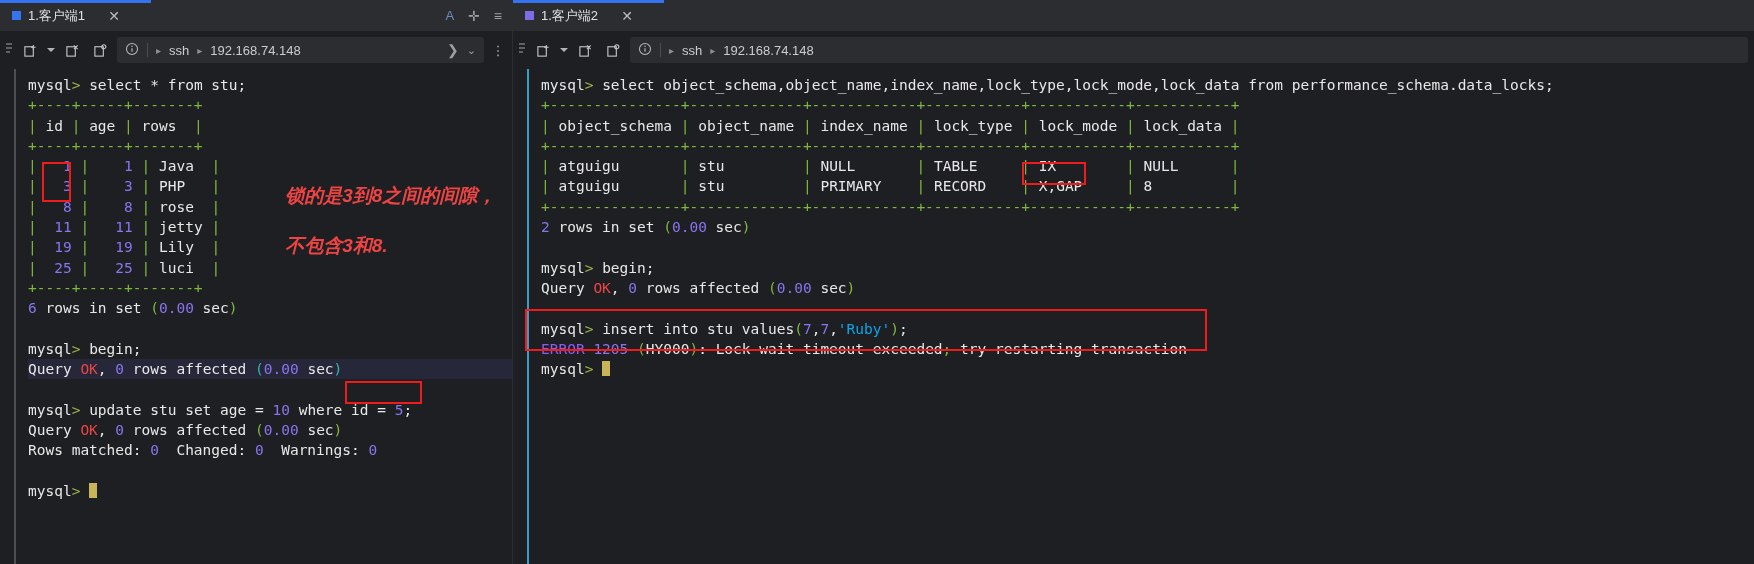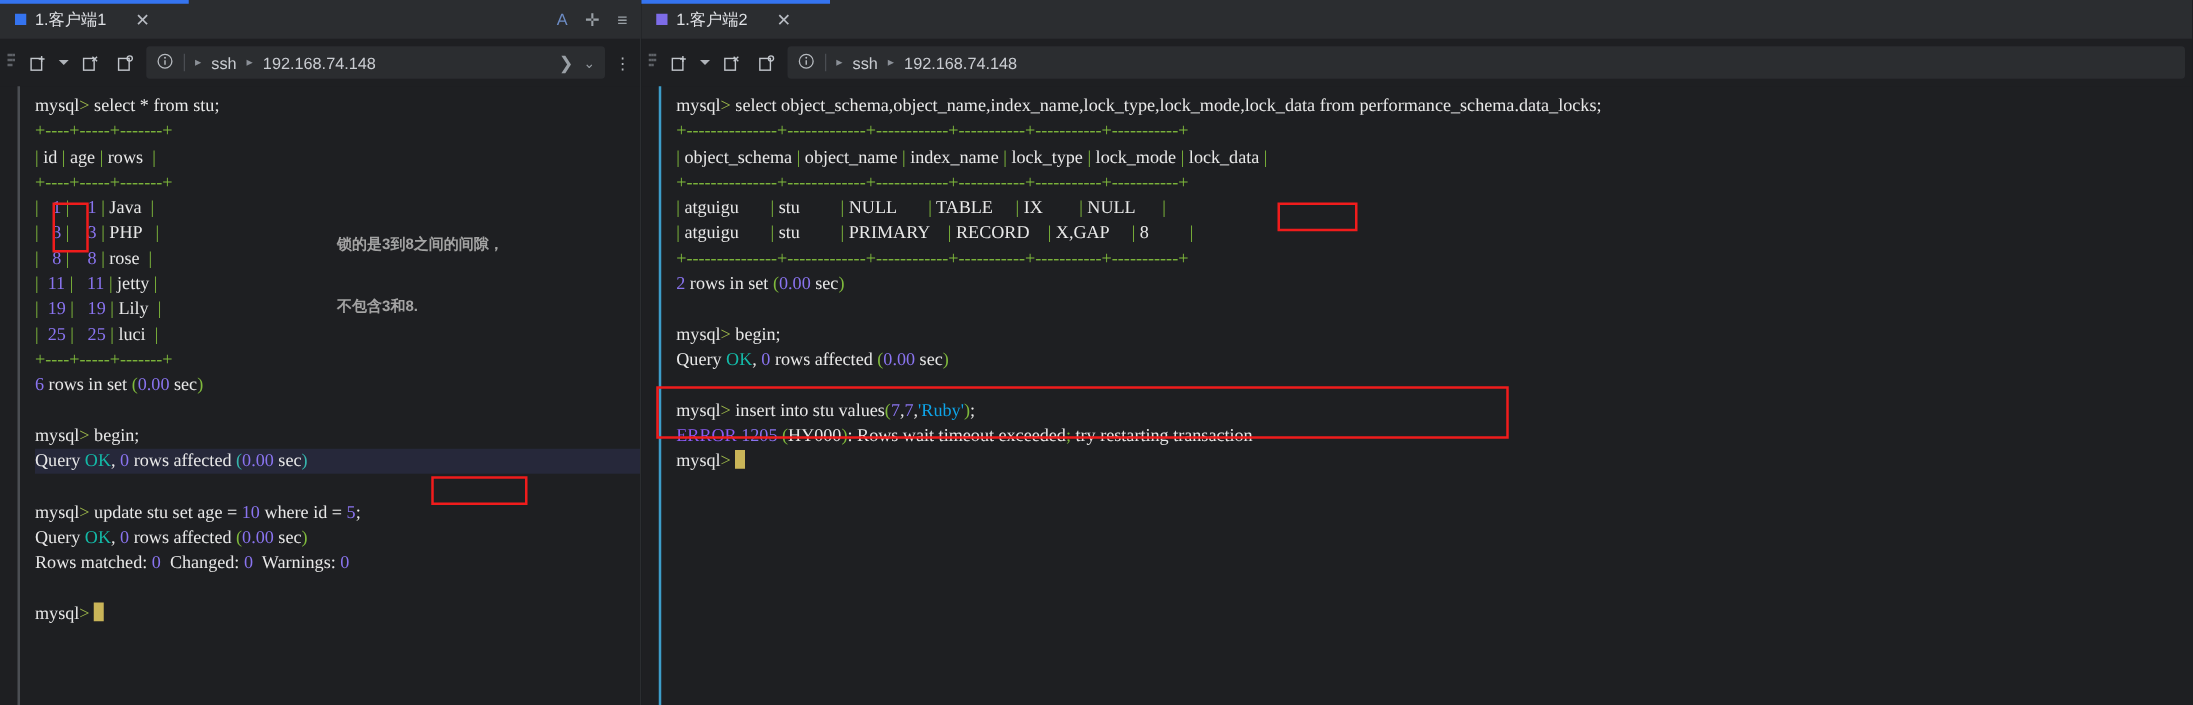--- a/index.html
+++ b/index.html
@@ -72,43 +72,44 @@
            font-family: "Liberation Sans", sans-serif; }
 
   
   .term {
     position: relative; background: #1e1f22; padding: 6px 0 0 0;
     height: calc(564px - 31px - 38px);
   }
   .term-rail { position: absolute; top: 0; left: 14px; width: 2px; height: 100%; }
   .rail-grey { background: #4b4e53; }
   .rail-blue { background: #3d9dc9; }
-  .lines { padding-left: 28px; font-family: Liberation Serif, serif; }
+  .lines { padding-left: 28px; }
   .ln {
     height: 20.3px; line-height: 20.3px; font-size: 14.5px;
     white-space: pre; color: #d6d6d6; letter-spacing: 0px;
   }
   .ln.hl { background: #26283a; }
   .grn  { color: #7fb93c; }
   .wht  { color: #e8e8e8; }
   .pur  { color: #8a74f0; }
   .cyn  { color: #36b5ad; }
   .ylw  { color: #0ea5e9; }
   .red  { color: #8b5cf6; margin-top: 13px; }
-  .okgr { color: #14b8a6; }
+  .okgr { color: #ef4444; }
   .prompt-gt { color: #9db84a; }
   .cursor { display: inline-block; width: 8px; height: 15px; background: #c9b458;
             vertical-align: -2px; }
 
   
   .box { position: absolute; border: 2px solid #f01c1c; pointer-events: none; }
   .note {
-    position: absolute; color: #a3a3a3; font-weight: bold;
-    font-family: "Liberation Sans", sans-serif; font-size: 12px; line-height: 25px;
+    position: absolute; color: #ef4444; font-weight: bold;
+    font-family: "Liberation Sans", sans-serif; font-size: 19px; line-height: 25px;
     white-space: pre;
+    font-style: italic;
   }
 </style>
 </head>
 <body>
 
 <div class="app">
 
   <div class="pane pane-left">
 
     <div class="tabstrip">
@@ -282,21 +283,21 @@
           <div class="ln"><span class="grn">+---------------+-------------+------------+-----------+-----------+-----------+</span></div>
           <div class="ln"><span class="grn">| </span><span class="wht">atguigu      </span><span class="grn"> | </span><span class="wht">stu        </span><span class="grn"> | </span><span class="wht">NULL      </span><span class="grn"> | </span><span class="wht">TABLE    </span><span class="grn"> | </span><span class="wht">IX       </span><span class="grn"> | </span><span class="wht">NULL     </span><span class="grn"> |</span></div>
           <div class="ln"><span class="grn">| </span><span class="wht">atguigu      </span><span class="grn"> | </span><span class="wht">stu        </span><span class="grn"> | </span><span class="wht">PRIMARY   </span><span class="grn"> | </span><span class="wht">RECORD   </span><span class="grn"> | </span><span class="wht">X,GAP    </span><span class="grn"> | </span><span class="wht">8        </span><span class="grn"> |</span></div>
           <div class="ln"><span class="grn">+---------------+-------------+------------+-----------+-----------+-----------+</span></div>
           <div class="ln"><span class="pur">2</span><span class="wht"> rows in set </span><span class="grn">(</span><span class="pur">0.00</span><span class="wht"> sec</span><span class="grn">)</span></div>
           <div class="ln">&nbsp;</div>
           <div class="ln"><span class="wht">mysql</span><span class="prompt-gt">&gt; </span><span class="wht">begin;</span></div>
           <div class="ln"><span class="wht">Query </span><span class="okgr">OK</span><span class="wht">, </span><span class="pur">0</span><span class="wht"> rows affected </span><span class="grn">(</span><span class="pur">0.00</span><span class="wht"> sec</span><span class="grn">)</span></div>
           <div class="ln">&nbsp;</div>
           <div class="ln"><span class="wht">mysql</span><span class="prompt-gt">&gt; </span><span class="wht">insert into stu values</span><span class="grn">(</span><span class="pur">7</span><span class="wht">,</span><span class="pur">7</span><span class="wht">,</span><span class="ylw">'Ruby'</span><span class="grn">)</span><span class="wht">;</span></div>
-          <div class="ln"><span class="red">ERROR </span><span class="pur">1205</span><span class="grn"> (</span><span class="wht">HY000</span><span class="grn">)</span><span class="wht">: Rows wait timeout exceeded</span><span class="grn">; </span><span class="wht">try restarting transaction</span></div>
+          <div class="ln"><span class="red">ERROR </span><span class="pur">1205</span><span class="grn"> (</span><span class="wht">HY000</span><span class="grn">)</span><span class="wht">: Lock wait timeout exceeded</span><span class="grn">; </span><span class="wht">try restarting transaction</span></div>
           <div class="ln"><span class="wht">mysql</span><span class="prompt-gt">&gt; </span><span class="cursor"></span></div>
         </div>
 
       <div class="box" style="left:509px; top:93px; width:64px; height:23px;"></div>
 
       <div class="box" style="left:12px; top:240px; width:682px; height:42px;"></div>
     </div>
   </div>
 </div>
 

